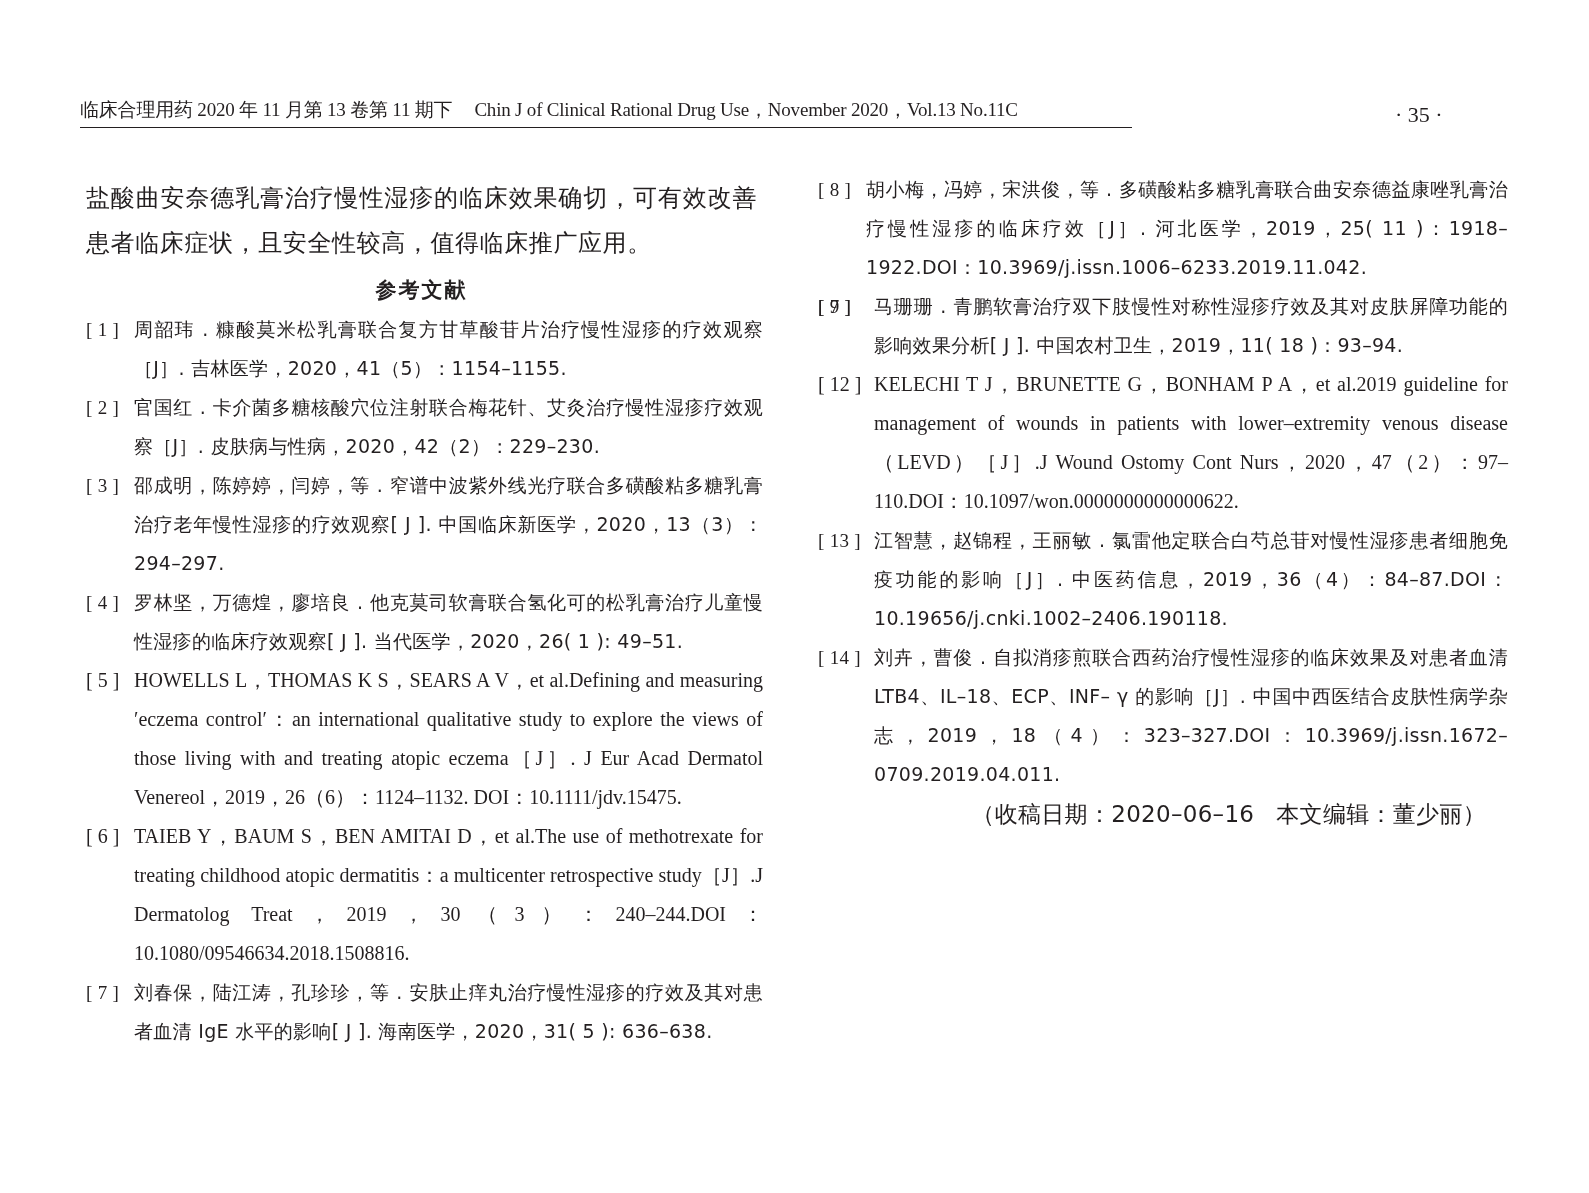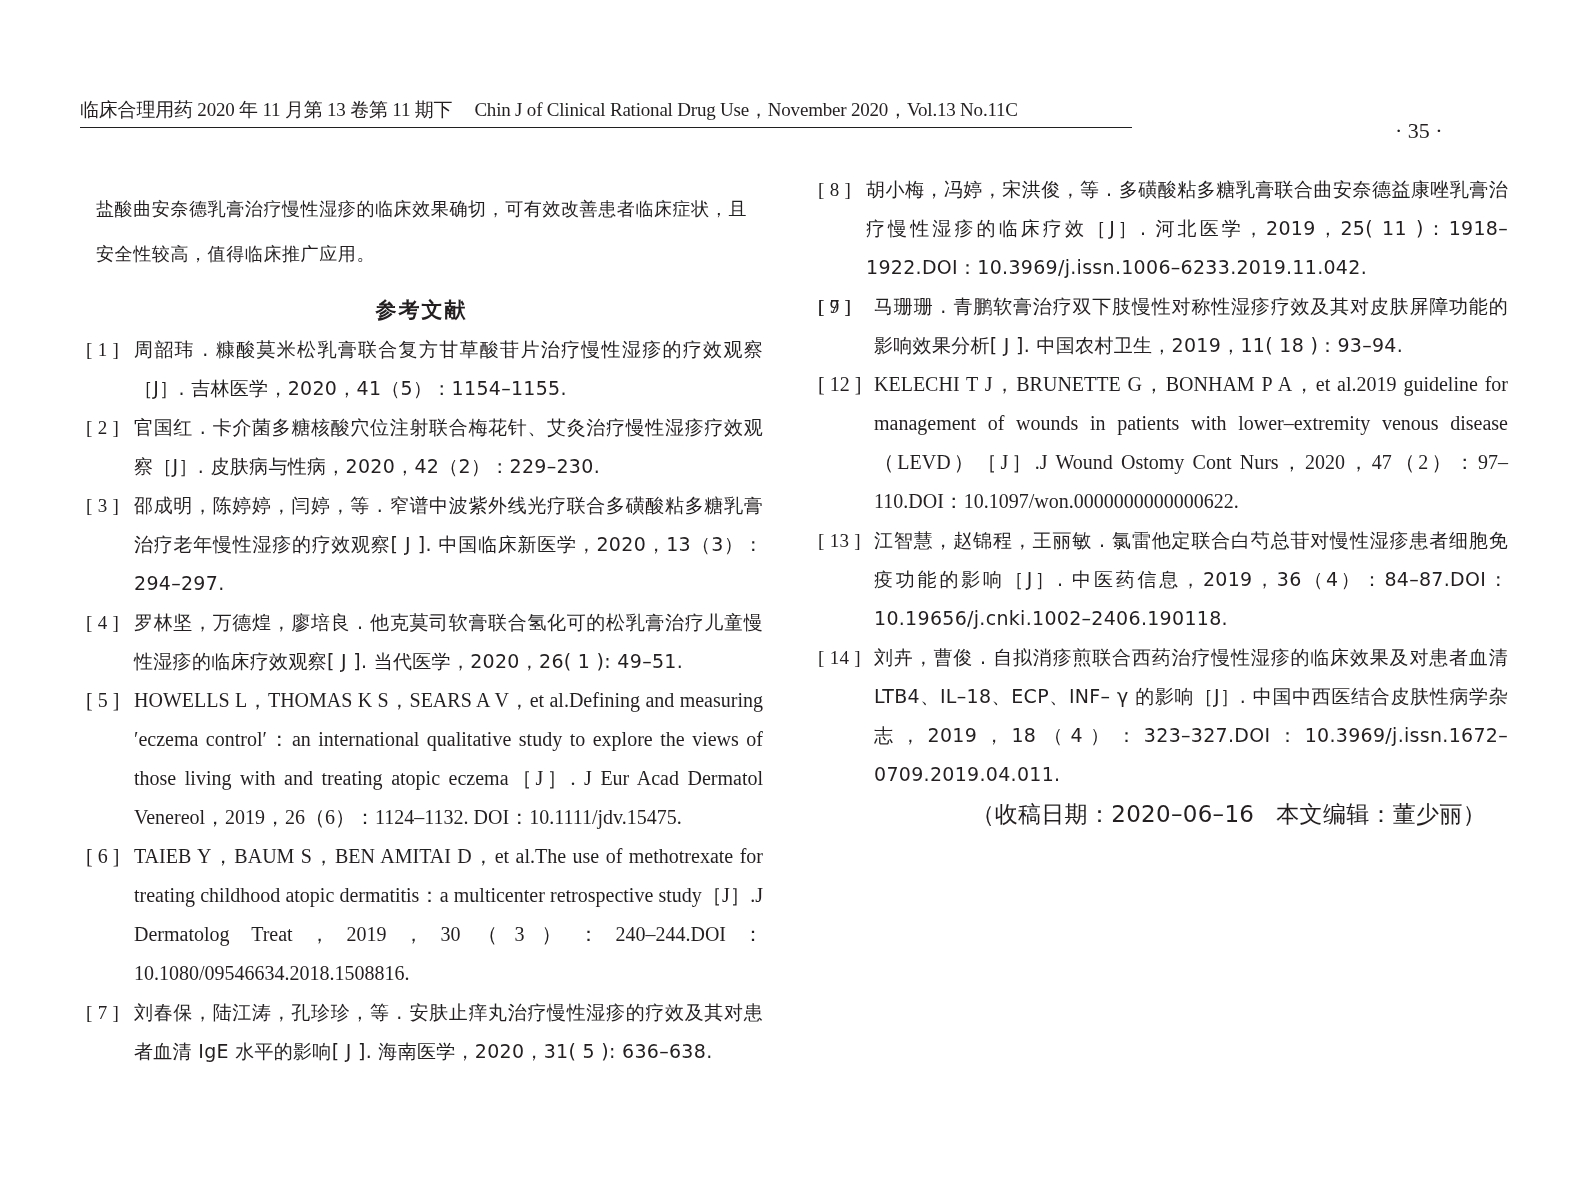--- a/index.html
+++ b/index.html
@@ -25,39 +25,39 @@
       font-family: "Liberation Serif", "DejaVu Serif", serif;
       font-size: 19px;
       line-height: 26px;
       white-space: nowrap;
       letter-spacing: -0.2px;
     }
     .running-header .cn { margin-right: 22px; }
     .page-number {
       position: absolute;
       left: 1395px;
-      top: 116px;
+      top: 100px;
       font-family: "Liberation Serif", "DejaVu Serif", serif;
       font-size: 22px;
       line-height: 30px;
       white-space: nowrap;
     }
     .col {
       position: absolute;
       top: 170px;
     }
     .col-left { left: 80px; width: 683px; }
     .col-right { left: 818px; width: 690px; }
 
     .conclusion {
       font-family: "DejaVu Sans", "Liberation Sans", sans-serif;
-      font-size: 18px;
+      font-size: 24px;
       line-height: 45px;
       letter-spacing: 0.6px;
-      margin: 16px;
+      margin: 6px;
       text-align: justify;
     }
     .refs-heading {
       font-family: "DejaVu Sans", "Liberation Sans", sans-serif;
       font-weight: bold;
       font-size: 21px;
       line-height: 40px;
       text-align: center;
       margin: -2px 0 0 0;
       letter-spacing: 2px;

